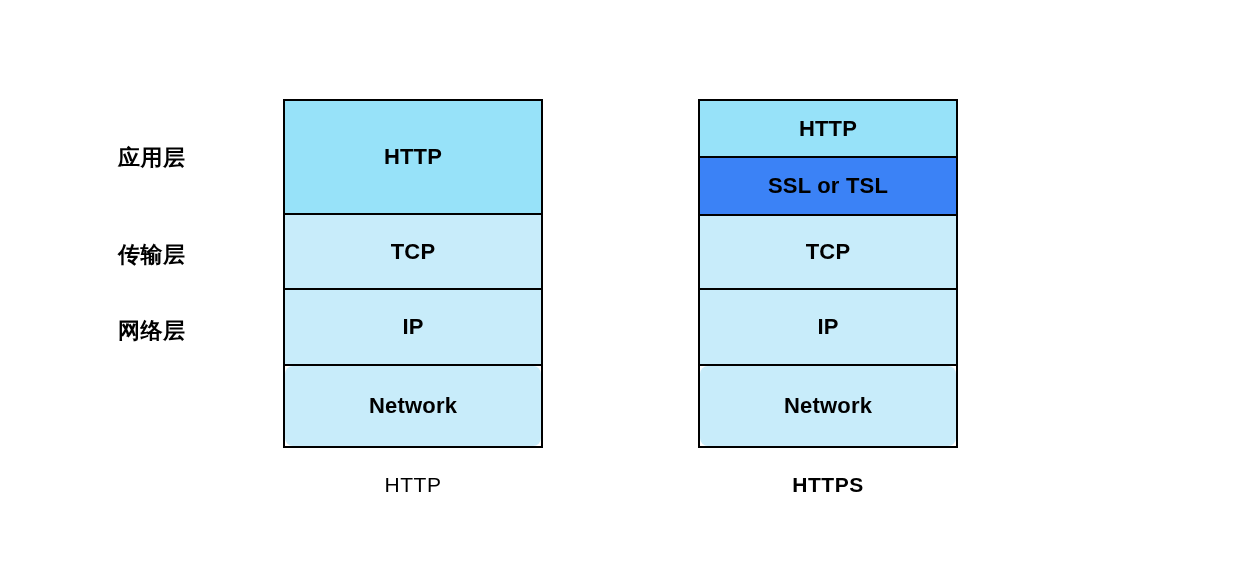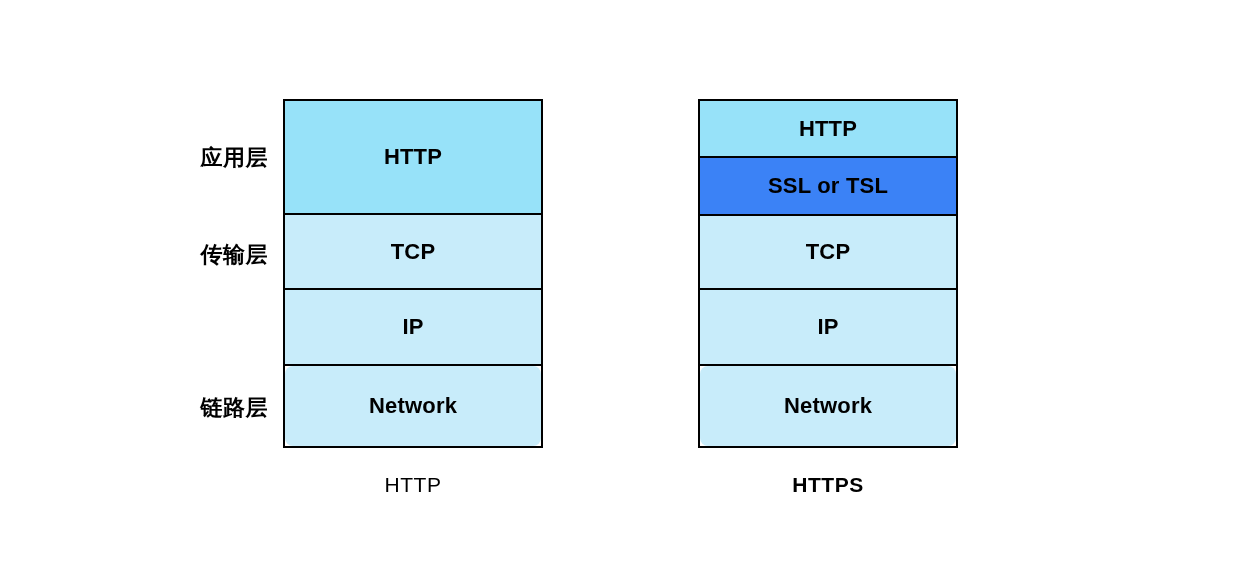--- a/index.html
+++ b/index.html
@@ -28,21 +28,21 @@
     position: absolute;
     left: 118px;
     top: 100px;
     width: 150px;
     height: 347px;
   }
   .layer-label {
     position: absolute;
     left: 0;
     width: 150px;
-    text-align: right;
+    text-align: left;
     font-size: 22px;
     font-weight: bold;
     letter-spacing: 0.5px;
     line-height: 1;
     color: #000000;
   }
 
   
   .stack {
     position: absolute;
@@ -99,21 +99,21 @@
   .caption-right { left: 698px; top: 474px; font-weight: bold; }
 </style>
 </head>
 <body style="background: rgb(255, 255, 255);">
 
 <div class="canvas">
 
   <div class="layer-labels">
     <div class="layer-label" style="top:47px;">应用层</div>
     <div class="layer-label" style="top:144px;">传输层</div>
-    <div class="layer-label" style="top:297px;">链路层</div>
+    <div class="layer-label" style="top:220px;">网络层</div>
   </div>
 
   <div class="stack stack-left">
     <div class="row" style="height: 114px; background: rgb(151, 226, 249);">
       <span class="row-label">HTTP</span>
     </div>
     <div class="row" style="height: 75px; background: rgb(200, 236, 250);">
       <span class="row-label">TCP</span>
     </div>
     <div class="row" style="height: 76px; background: rgb(200, 236, 250);">

